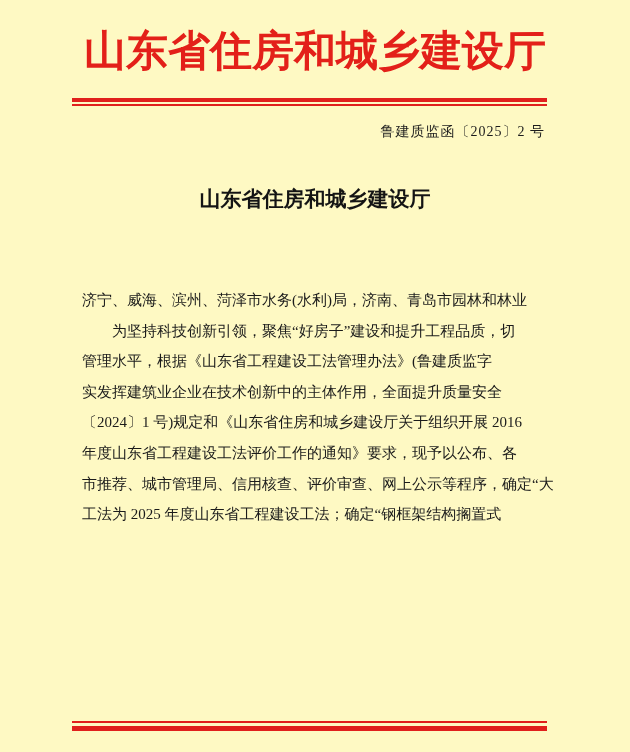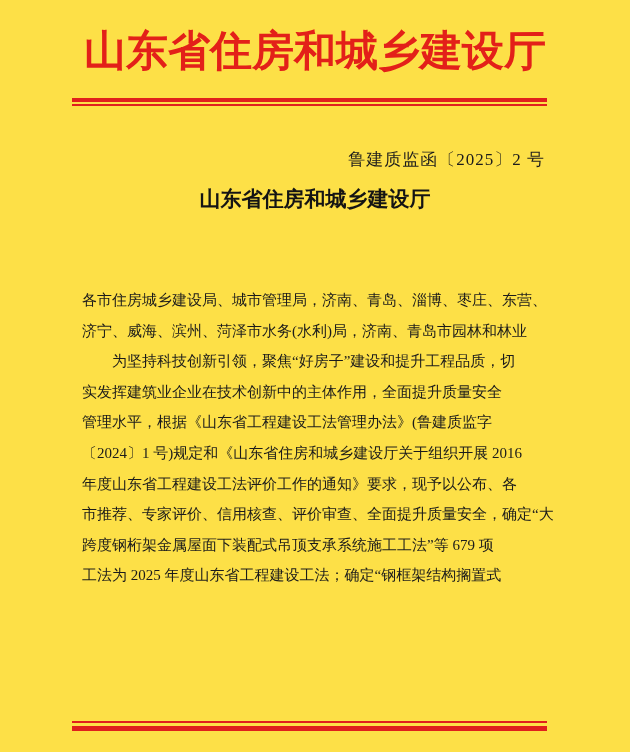--- a/index.html
+++ b/index.html
@@ -4,21 +4,21 @@
 <style>
   html, body {
     margin: 0;
     padding: 0;
     background: #ffffff;
   }
   .page {
     position: relative;
     width: 630px;
     height: 752px;
-    background: #fde047;
+    background: #fef9c3;
     font-family: "Liberation Serif", "DejaVu Serif", serif;
     overflow: hidden;
   }
   
   .letterhead-title {
     position: absolute;
     top: 26px;
     left: 0;
     width: 630px;
     text-align: center;
@@ -38,26 +38,25 @@
   }
   .rule-header-thick { top: 98px;  height: 4px; }
   .rule-header-thin  { top: 104px; height: 2px; }
   .rule-footer-thin  { top: 721px; height: 2px; }
   .rule-footer-thick { top: 726px; height: 5px; }
   
   .doc-number {
     position: absolute;
     top: 122px;
     right: 85px;
-    font-size: 17px;
+    font-size: 14px;
     line-height: 20px;
     color: #1c1c1c;
     letter-spacing: 1px;
     white-space: nowrap;
-    margin-top: 28px;
   }
   
   .notice-title {
     position: absolute;
     top: 183px;
     left: 0;
     width: 630px;
     text-align: center;
     font-weight: bold;
     color: #141414;
@@ -101,28 +100,26 @@
   <div class="rule rule-header-thick"></div>
   <div class="rule rule-header-thin"></div>
 
   <div class="doc-number">鲁建质监函〔2025〕2 号</div>
 
   <div class="notice-title">
     <div class="notice-title-line1">山东省住房和城乡建设厅</div>
   </div>
 
   <div class="body-text">
-    <div class="body-line">各市住房城乡建设局、城市管理局，济南、青岛、淄博、枣庄、东营、</div>
     <div class="body-line">济宁、威海、滨州、菏泽市水务(水利)局，济南、青岛市园林和林业</div>
     <div class="body-line indent">为坚持科技创新引领，聚焦“好房子”建设和提升工程品质，切</div>
+    <div class="body-line">管理水平，根据《山东省工程建设工法管理办法》(鲁建质监字</div>
     <div class="body-line">实发挥建筑业企业在技术创新中的主体作用，全面提升质量安全</div>
-    <div class="body-line">管理水平，根据《山东省工程建设工法管理办法》(鲁建质监字</div>
     <div class="body-line">〔2024〕1 号)规定和《山东省住房和城乡建设厅关于组织开展 2016</div>
     <div class="body-line">年度山东省工程建设工法评价工作的通知》要求，现予以公布、各</div>
-    <div class="body-line">市推荐、专家评价、信用核查、评价审查、全面提升质量安全，确定“大</div>
-    <div class="body-line">跨度钢桁架金属屋面下装配式吊顶支承系统施工工法”等 679 项</div>
+    <div class="body-line">市推荐、城市管理局、信用核查、评价审查、网上公示等程序，确定“大</div>
     <div class="body-line">工法为 2025 年度山东省工程建设工法；确定“钢框架结构搁置式</div>
   </div>
 
   <div class="rule rule-footer-thin"></div>
   <div class="rule rule-footer-thick"></div>
 
 </div>
 
 </body></html>

